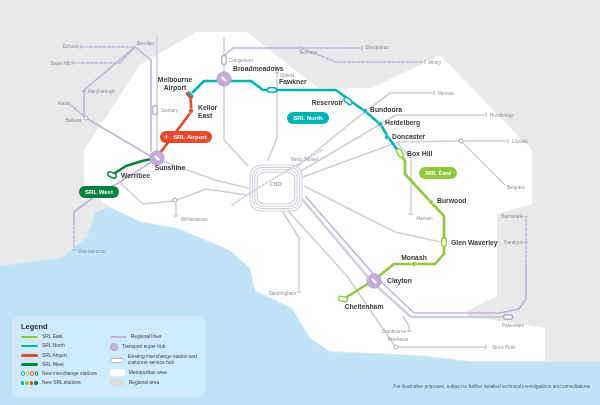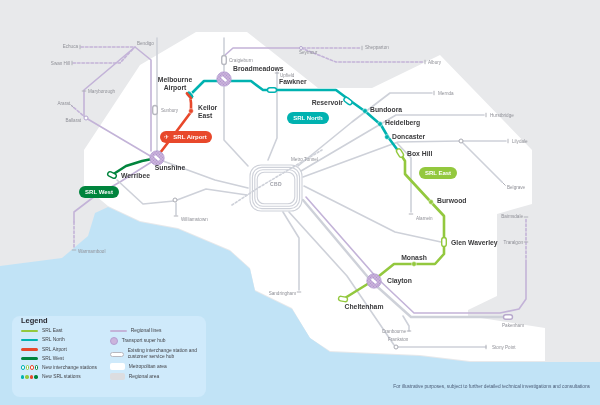--- a/index.html
+++ b/index.html
@@ -6,21 +6,21 @@
   body{font-family:"Liberation Sans",sans-serif;}
   #stage{position:relative;width:600px;height:405px;overflow:hidden;background:#e8e9eb;}
   #map{position:absolute;left:0;top:0;}
   svg text{font-family:"Liberation Sans",sans-serif;}
   .st-label{font-size:6.8px;font-weight:bold;fill:#3b3b3d;}
   .sm-label{font-size:4.6px;fill:#8f9097;}
   .cbd-label{font-size:5px;font-weight:bold;fill:#9fa0a8;letter-spacing:.4px;}
   .pill-text{font-size:6px;font-weight:bold;fill:#ffffff;}
   .pill-icon{font-size:6px;fill:#ffffff;}
   
-  #legend{position:absolute;left:12px;top:316px;width:194px;height:81px;background:#cfeafb;border-radius:8px;box-sizing:border-box;padding:0 8px 4px 9px;}
+  #legend{position:absolute;left:12px;top:316px;width:194px;height:81px;background:#cfeafb;border-radius:8px;box-sizing:border-box;padding:6px 8px 4px 9px;}
   .lg-title{font-size:7.5px;font-weight:bold;color:#2b2b33;margin-bottom:3px;}
   .lg-cols{display:flex;gap:8px;}
   .lg-col{display:flex;flex-direction:column;gap:3.2px;width:84px;}
   .lg-col.right{width:92px;}
   .lg-row{display:flex;align-items:center;gap:4px;min-height:6px;}
   .lg-label{font-size:4.9px;color:#3f3f44;line-height:1.15;}
   .sw{flex:0 0 auto;}
   .sw-line{width:17px;height:2.4px;border-radius:2px;}
   .sw-east{background:#93c83e;} .sw-north{background:#00b2b0;} .sw-air{background:#e8482b;}
   .sw-west{background:#00843d;} .sw-reg{background:#c3b3d8;}

